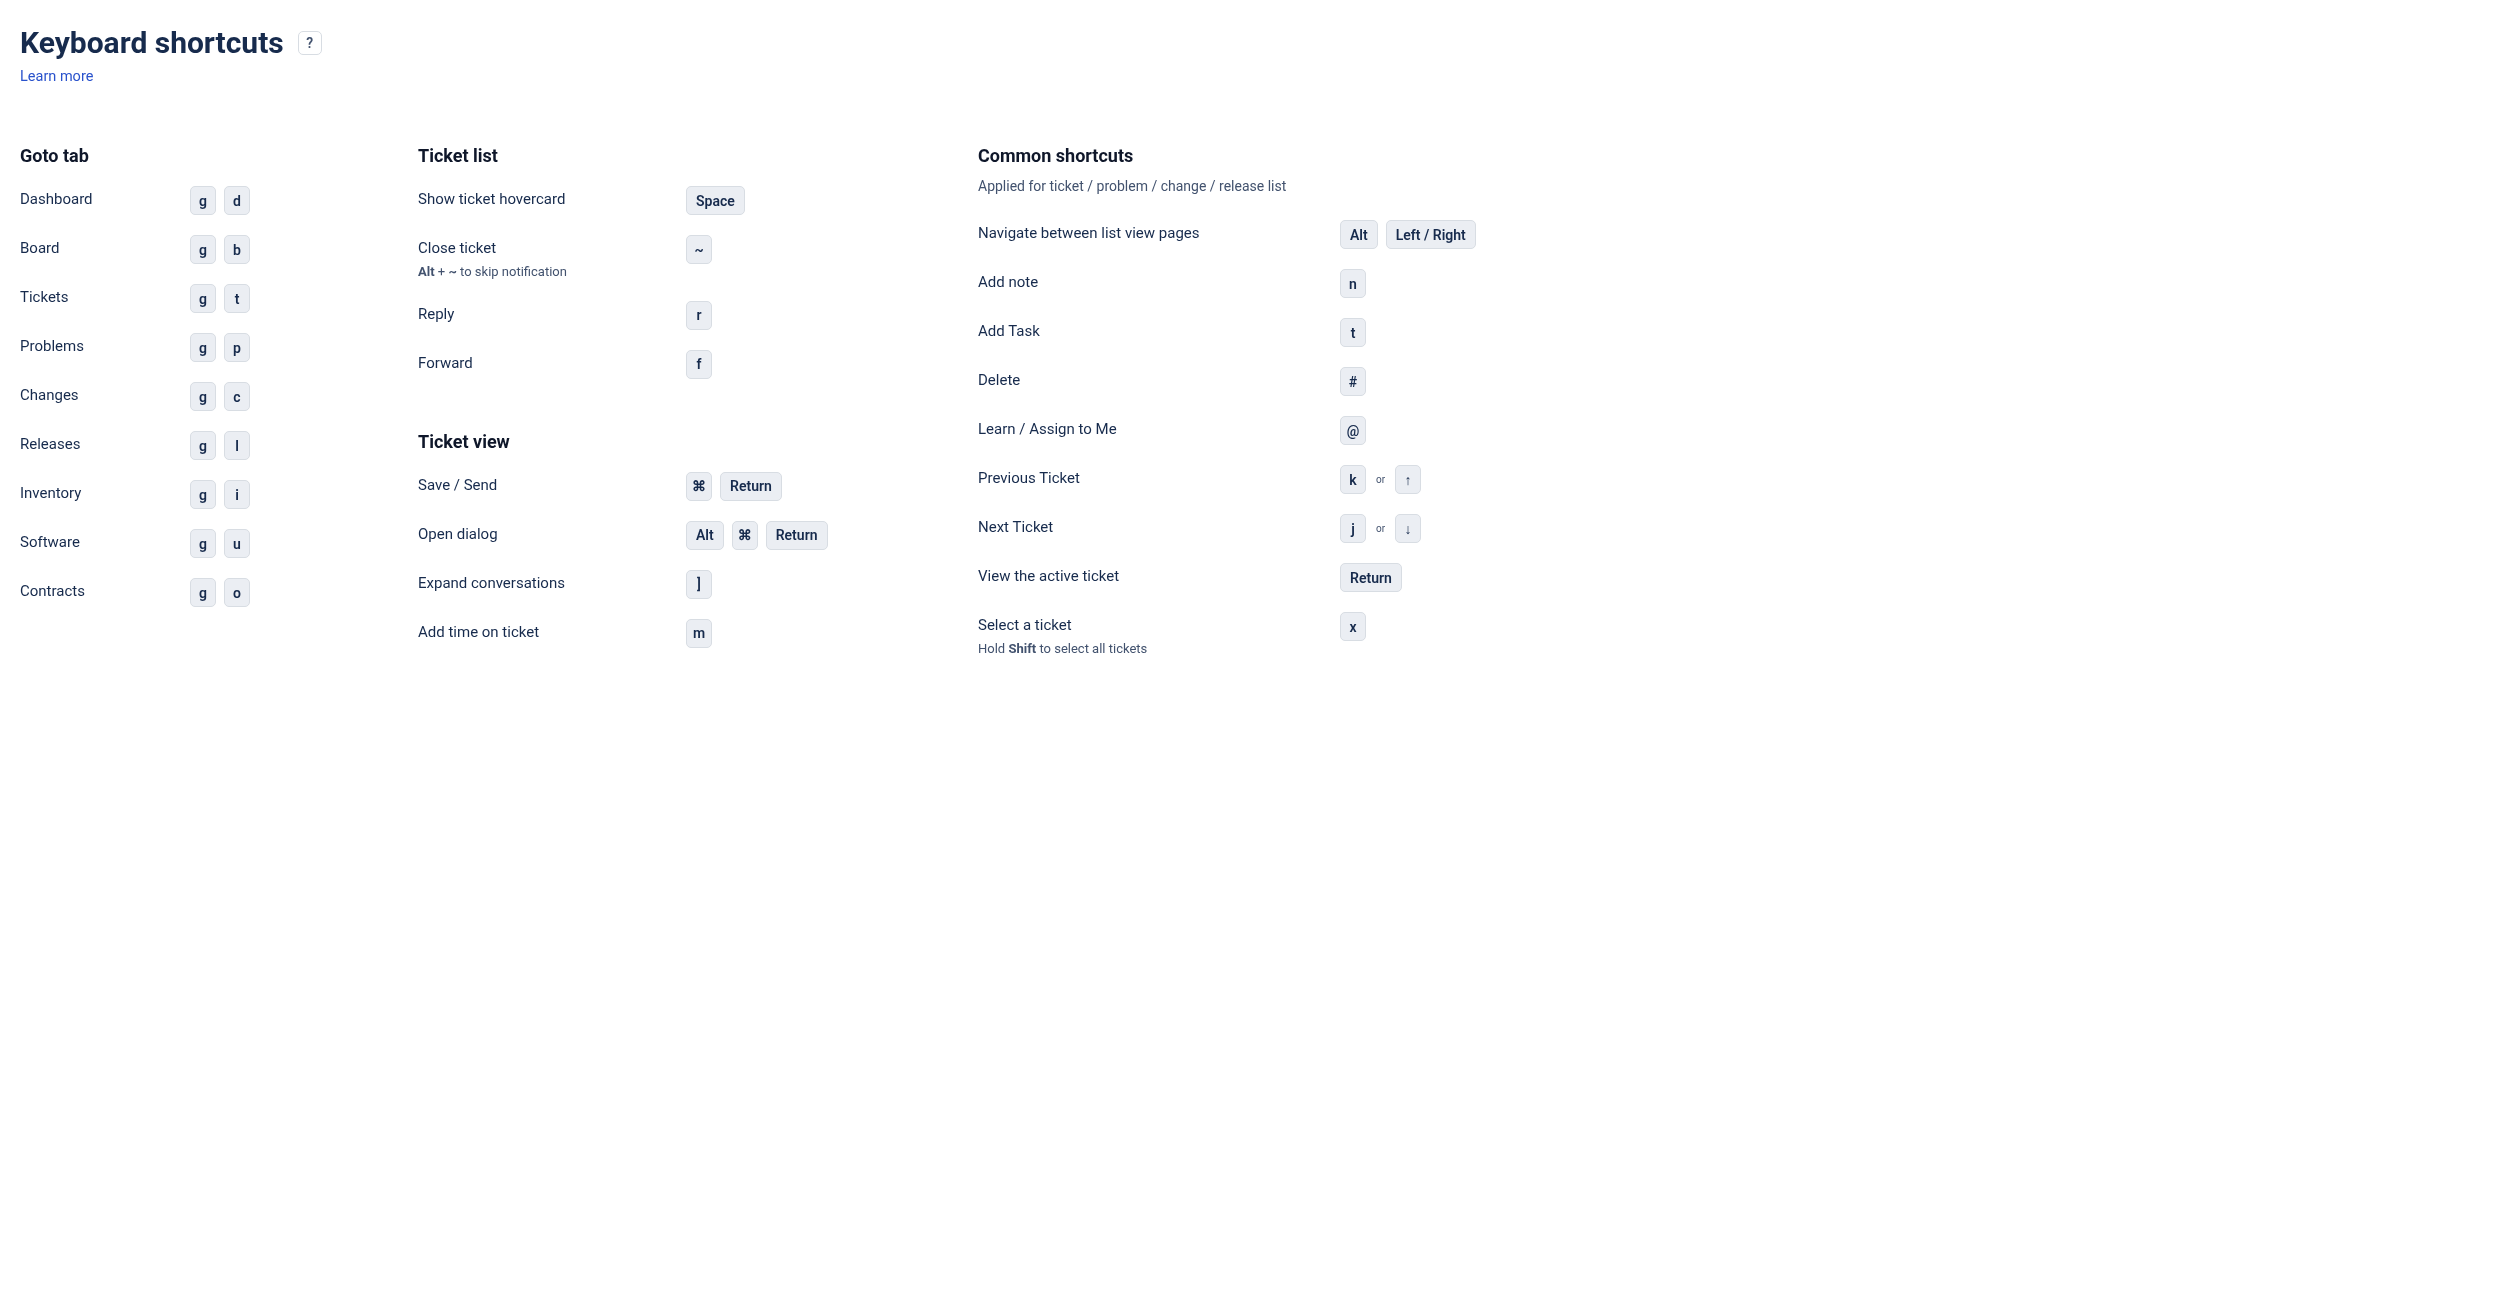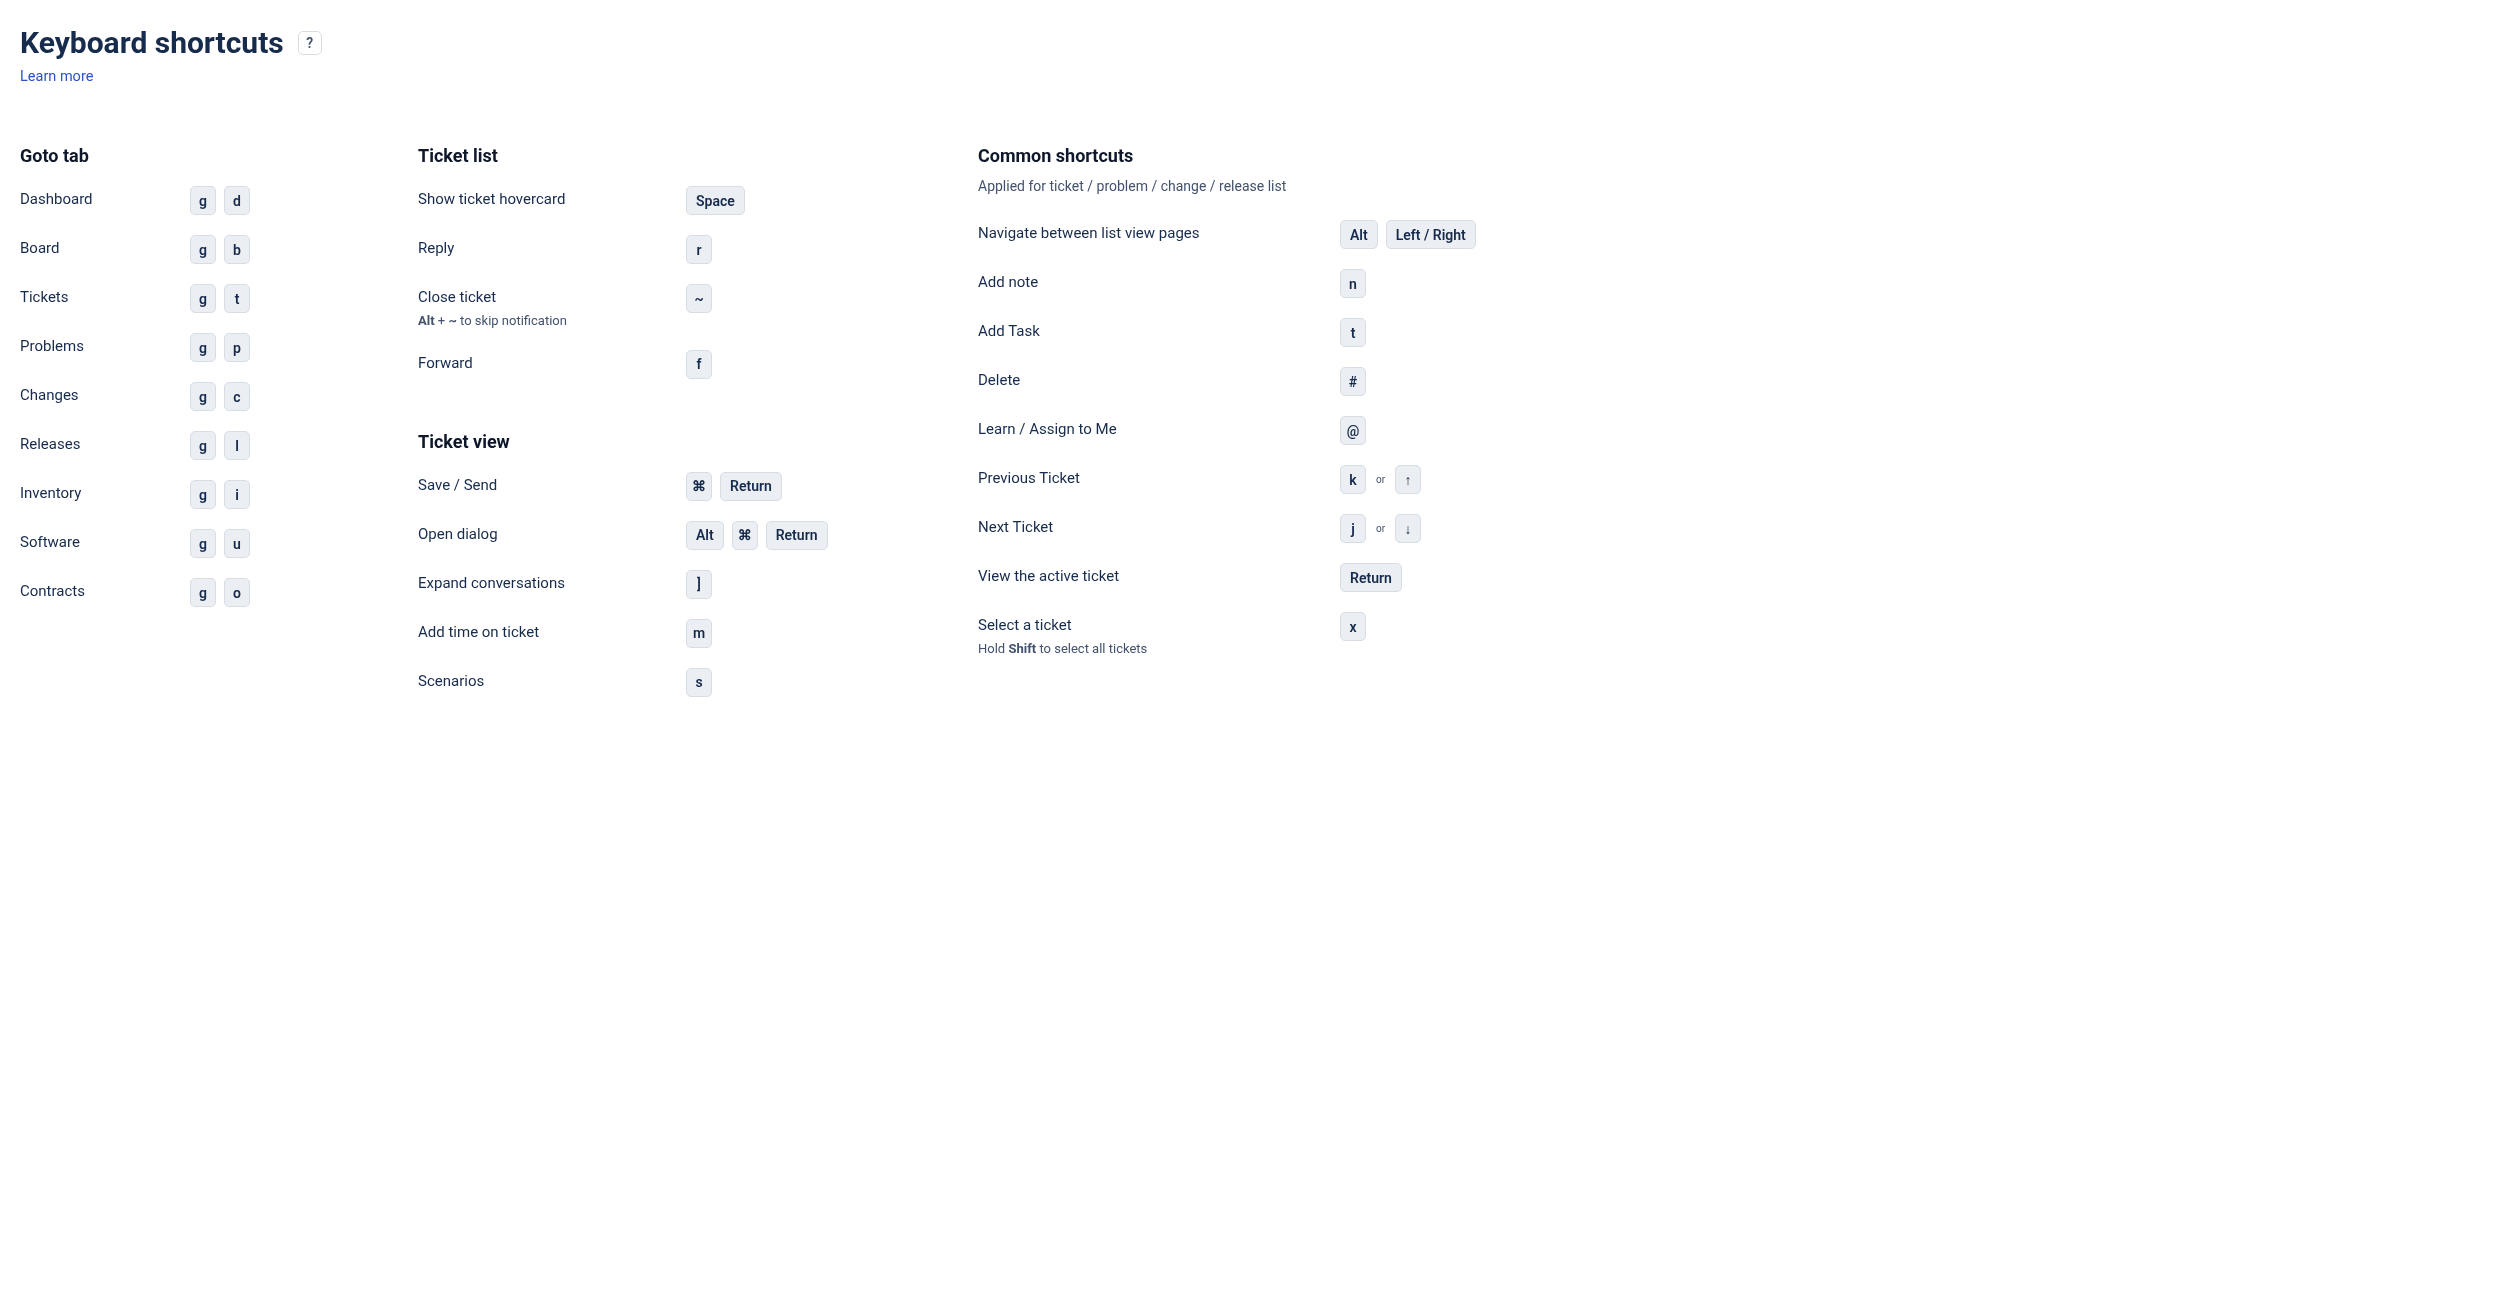--- a/index.html
+++ b/index.html
@@ -224,33 +224,33 @@
         <div class="row">
           <div class="label-wrap">
             <div class="label">Show ticket hovercard</div>
           </div>
           <div class="keys">
             <span class="key">Space</span>
           </div>
         </div>
         <div class="row">
           <div class="label-wrap">
-            <div class="label">Reply</div>
-          </div>
-          <div class="keys">
-            <span class="key single-char">r</span>
-          </div>
-        </div>
-        <div class="row">
-          <div class="label-wrap">
             <div class="label">Close ticket</div>
             <div class="hint"><span class="b">Alt</span><span> + </span><span class="b">~</span><span> to skip notification</span></div>
           </div>
           <div class="keys">
             <span class="key single-char">~</span>
+          </div>
+        </div>
+        <div class="row">
+          <div class="label-wrap">
+            <div class="label">Reply</div>
+          </div>
+          <div class="keys">
+            <span class="key single-char">r</span>
           </div>
         </div>
         <div class="row">
           <div class="label-wrap">
             <div class="label">Forward</div>
           </div>
           <div class="keys">
             <span class="key single-char">f</span>
           </div>
         </div>
@@ -282,28 +282,20 @@
           <div class="keys">
             <span class="key single-char">]</span>
           </div>
         </div>
         <div class="row">
           <div class="label-wrap">
             <div class="label">Add time on ticket</div>
           </div>
           <div class="keys">
             <span class="key single-char">m</span>
-          </div>
-        </div>
-        <div class="row">
-          <div class="label-wrap">
-            <div class="label">Scenarios</div>
-          </div>
-          <div class="keys">
-            <span class="key single-char">s</span>
           </div>
         </div>
       </div>
     <div class="col col3" id="col3">
         <h2 class="section">Common shortcuts</h2>
         <div class="section-desc">Applied for ticket / problem / change / release list</div>
         <div class="row">
           <div class="label-wrap">
             <div class="label">Navigate between list view pages</div>
           </div>

